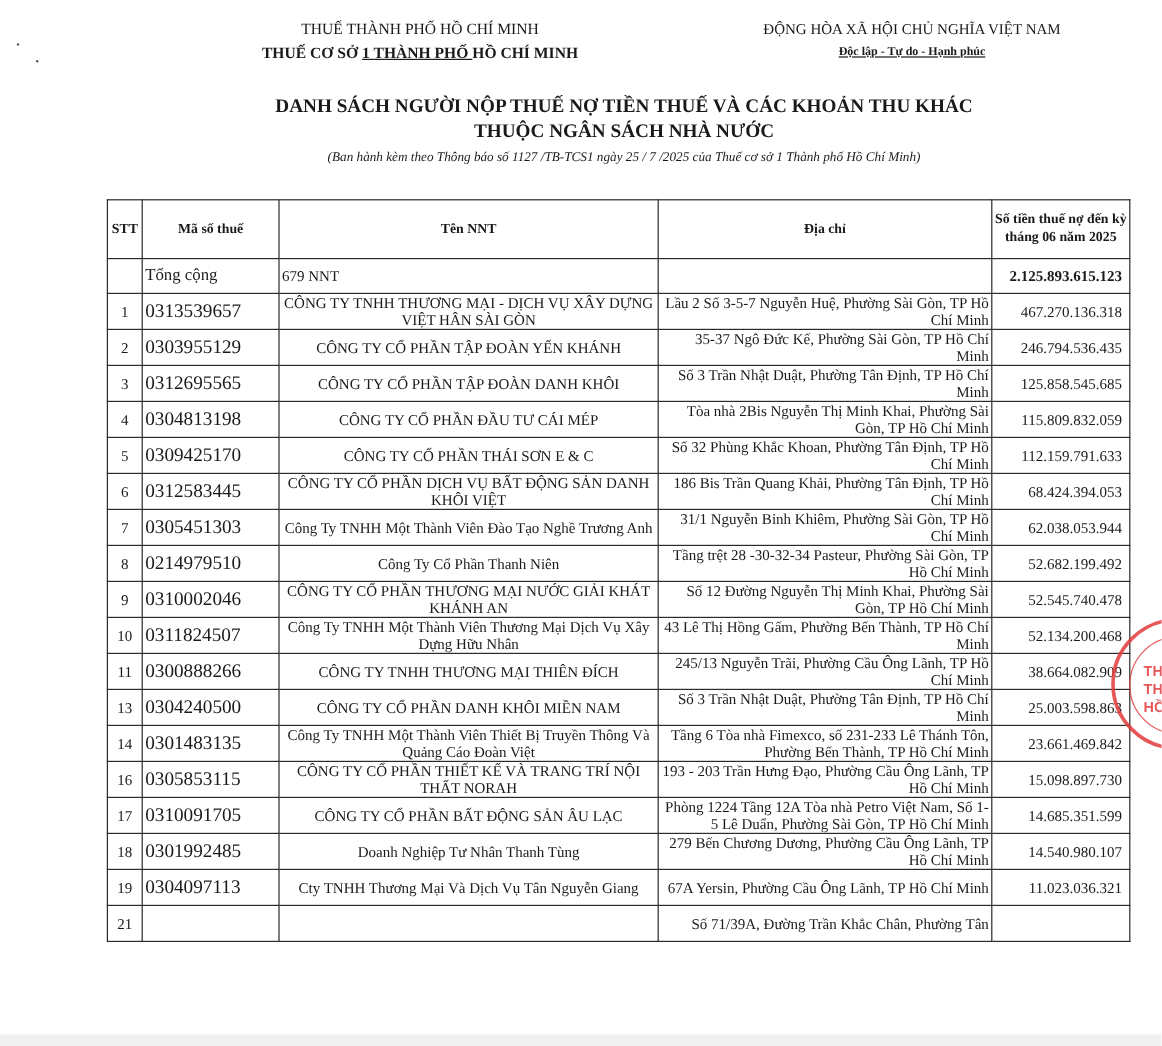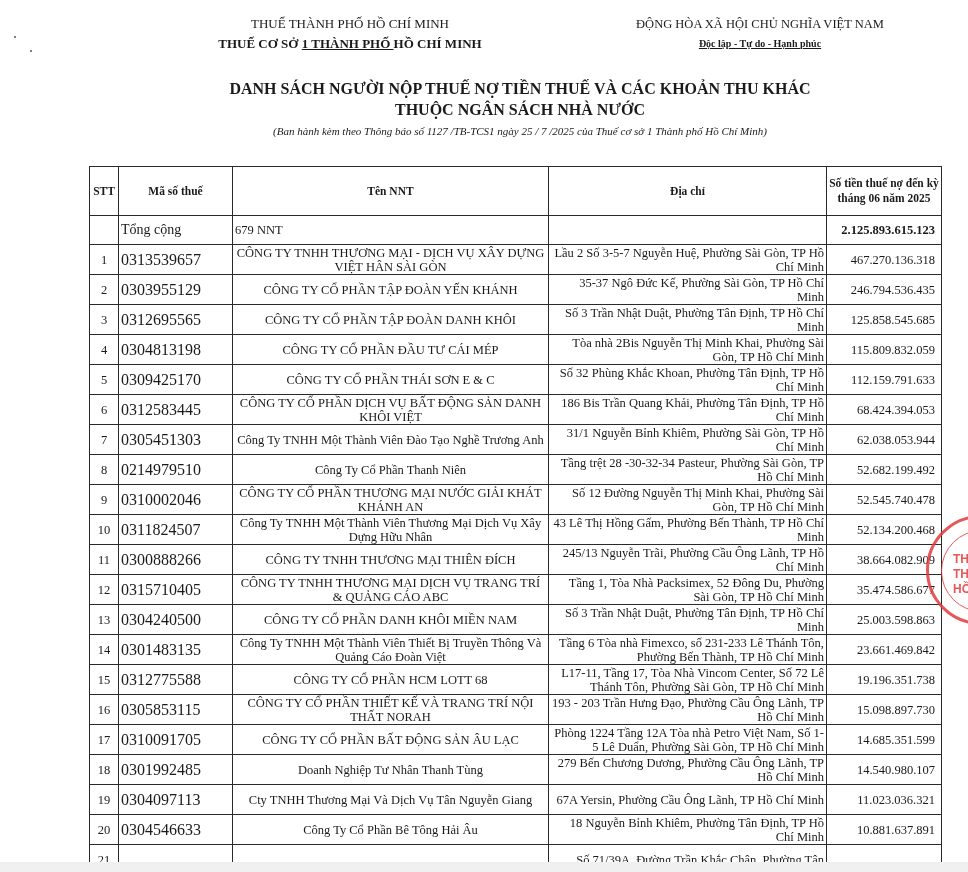--- a/index.html
+++ b/index.html
@@ -178,51 +178,37 @@
   </tr>
 
   <tr class="row">
     <td class="stt">11</td>
     <td class="mst">0300888266</td>
     <td class="name">CÔNG TY TNHH THƯƠNG MẠI THIÊN ĐÍCH</td>
     <td class="addr">245/13 Nguyễn Trãi, Phường Cầu Ông Lãnh, TP Hồ Chí Minh</td>
     <td class="amt">38.664.082.909</td>
   </tr>
 
-  <tr class="row">
-    <td class="stt">12</td>
-    <td class="mst">0315710405</td>
-    <td class="name">CÔNG TY TNHH THƯƠNG MẠI DỊCH VỤ TRANG TRÍ &amp; QUẢNG CÁO ABC</td>
-    <td class="addr">Tầng 1, Tòa Nhà Packsimex, 52 Đông Du, Phường Sài Gòn, TP Hồ Chí Minh</td>
-    <td class="amt">35.474.586.677</td>
-  </tr>
 
   <tr class="row">
     <td class="stt">13</td>
     <td class="mst">0304240500</td>
     <td class="name">CÔNG TY CỔ PHẦN DANH KHÔI MIỀN NAM</td>
     <td class="addr">Số 3 Trần Nhật Duật, Phường Tân Định, TP Hồ Chí Minh</td>
     <td class="amt">25.003.598.863</td>
   </tr>
 
   <tr class="row">
     <td class="stt">14</td>
     <td class="mst">0301483135</td>
     <td class="name">Công Ty TNHH Một Thành Viên Thiết Bị Truyền Thông Và Quảng Cáo Đoàn Việt</td>
     <td class="addr">Tầng 6 Tòa nhà Fimexco, số 231-233 Lê Thánh Tôn, Phường Bến Thành, TP Hồ Chí Minh</td>
     <td class="amt">23.661.469.842</td>
   </tr>
 
-  <tr class="row">
-    <td class="stt">15</td>
-    <td class="mst">0312775588</td>
-    <td class="name">CÔNG TY CỔ PHẦN HCM LOTT 68</td>
-    <td class="addr">L17-11, Tầng 17, Tòa Nhà Vincom Center, Số 72 Lê Thánh Tôn, Phường Sài Gòn, TP Hồ Chí Minh</td>
-    <td class="amt">19.196.351.738</td>
-  </tr>
 
   <tr class="row">
     <td class="stt">16</td>
     <td class="mst">0305853115</td>
     <td class="name">CÔNG TY CỔ PHẦN THIẾT KẾ VÀ TRANG TRÍ NỘI THẤT NORAH</td>
     <td class="addr">193 - 203 Trần Hưng Đạo, Phường Cầu Ông Lãnh, TP Hồ Chí Minh</td>
     <td class="amt">15.098.897.730</td>
   </tr>
 
   <tr class="row">
@@ -242,27 +228,20 @@
   </tr>
 
   <tr class="row">
     <td class="stt">19</td>
     <td class="mst">0304097113</td>
     <td class="name">Cty TNHH Thương Mại Và Dịch Vụ Tân Nguyễn Giang</td>
     <td class="addr">67A Yersin, Phường Cầu Ông Lãnh, TP Hồ Chí Minh</td>
     <td class="amt">11.023.036.321</td>
   </tr>
 
-  <tr class="row">
-    <td class="stt">20</td>
-    <td class="mst">0304546633</td>
-    <td class="name">Công Ty Cổ Phần Bê Tông Hải Âu</td>
-    <td class="addr">18 Nguyễn Bỉnh Khiêm, Phường Tân Định, TP Hồ Chí Minh</td>
-    <td class="amt">10.881.637.891</td>
-  </tr>
 
   <tr class="row">
     <td class="stt">21</td>
     <td class="mst"></td>
     <td class="name"></td>
     <td class="addr">Số 71/39A, Đường Trần Khắc Chân, Phường Tân</td>
     <td class="amt"></td>
   </tr>
 </tbody>
 </table>

